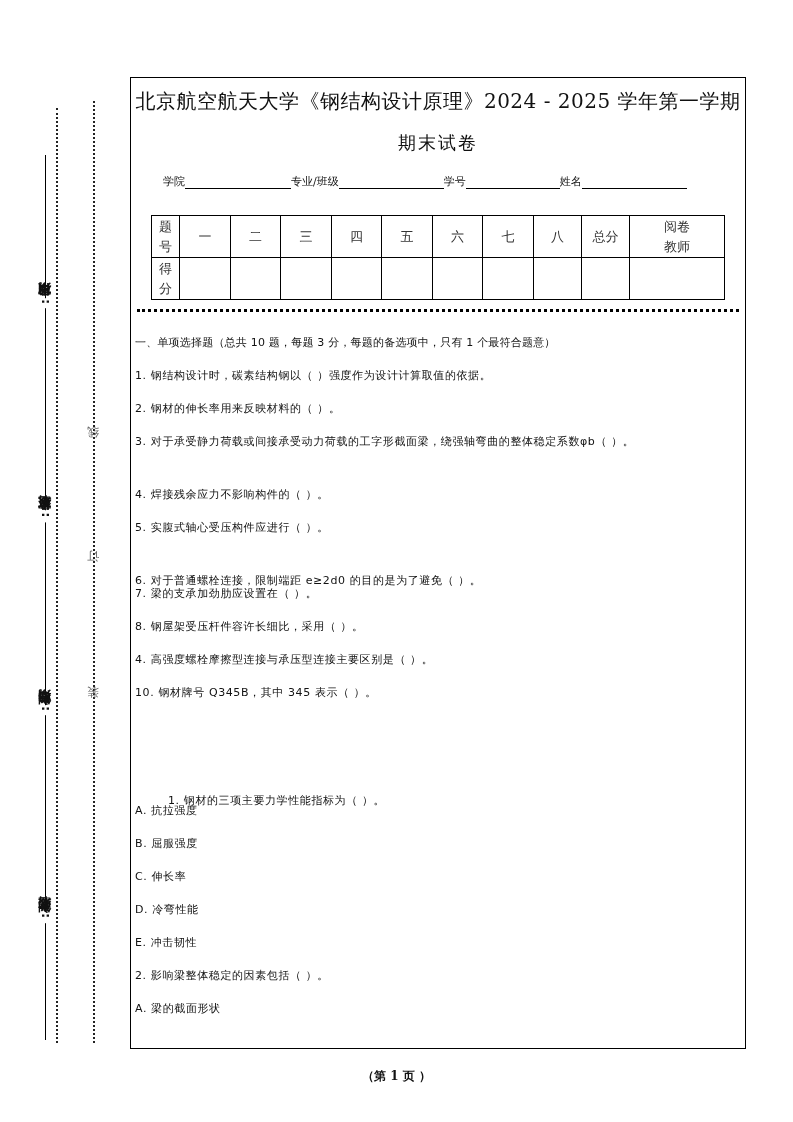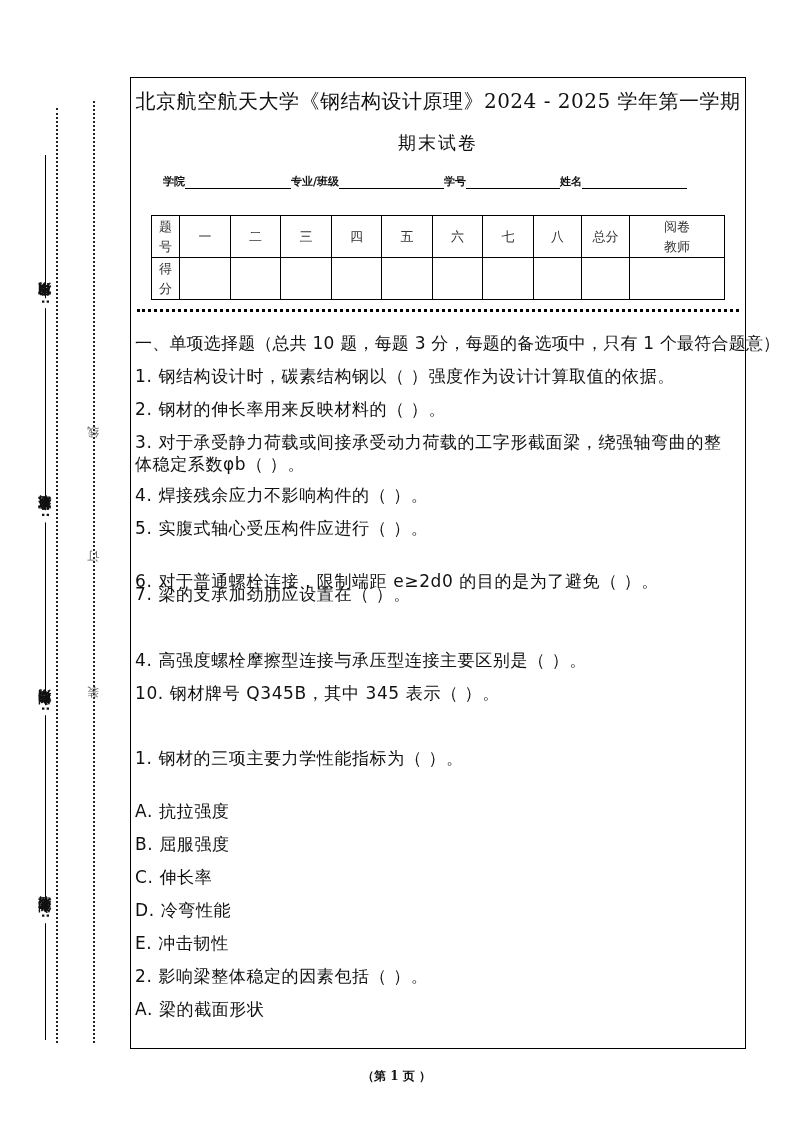--- a/index.html
+++ b/index.html
@@ -59,21 +59,20 @@
     letter-spacing: 2px;
   }
 
   .info-row {
     position: absolute;
     left: 32px; top: 96px;
     font-family: "DejaVu Serif", serif;
     font-size: 11px;
     display: flex; align-items: flex-end;
     white-space: nowrap;
-    font-weight: bold;
   }
   .info-field { display: flex; align-items: flex-end; }
   .info-line { display: inline-block; border-bottom: 1px solid #000; height: 12px; }
 
   table.score {
     position: absolute;
     left: 20px; top: 137px;
     border-collapse: collapse;
     font-family: "DejaVu Serif", serif;
     font-size: 13px;
@@ -91,21 +90,21 @@
   .sep {
     position: absolute;
     left: 6px; right: 6px; top: 231px;
     border-top: 3px dotted #000;
   }
 
   .q {
     position: absolute;
     left: 4px;
     font-family: "DejaVu Sans", sans-serif;
-    font-size: 17px;
+    font-size: 11px;
     line-height: 22px;
     letter-spacing: 0.6px;
     white-space: nowrap;
     color: #111;
   }
   .q.wrap { white-space: normal; width: 604px; }
 
   .footer {
     position: absolute;
     left: 0; width: 100%; top: 1068px;
@@ -211,24 +210,25 @@
   <div class="sep"></div>
 
   <div class="q" style="top:254px; letter-spacing:0.2px;">一、单项选择题（总共 10 题，每题 3 分，每题的备选项中，只有 1 个最符合题意）</div>
   <div class="q" style="top:287px;">1. 钢结构设计时，碳素结构钢以（   ）强度作为设计计算取值的依据。</div>
   <div class="q" style="top:320px;">2. 钢材的伸长率用来反映材料的（   ）。</div>
   <div class="q wrap" style="top:353px;">3. 对于承受静力荷载或间接承受动力荷载的工字形截面梁，绕强轴弯曲的整体稳定系数φb（   ）。</div>
   <div class="q" style="top:406px;">4. 焊接残余应力不影响构件的（   ）。</div>
   <div class="q" style="top:439px;">5. 实腹式轴心受压构件应进行（   ）。</div>
   <div class="q" style="top:492px;">6. 对于普通螺栓连接，限制端距 e≥2d0 的目的是为了避免（   ）。</div>
   <div class="q" style="top:505px;">7. 梁的支承加劲肋应设置在（   ）。</div>
+  <div class="q" style="top:538px;">8. 钢屋架受压杆件容许长细比，采用（   ）。</div>
   <div class="q" style="top:571px;">4. 高强度螺栓摩擦型连接与承压型连接主要区别是（   ）。</div>
   <div class="q" style="top:604px;">10. 钢材牌号 Q345B，其中 345 表示（   ）。</div>
 
-  <div class="q" style="top:669px;">1. 钢材的三项主要力学性能指标为（   ）。</div>
+  <div class="q" style="top:712px;margin-left:33px;">1. 钢材的三项主要力学性能指标为（   ）。</div>
   <div class="q" style="top:722px;">A. 抗拉强度</div>
   <div class="q" style="top:755px;">B. 屈服强度</div>
   <div class="q" style="top:788px;">C. 伸长率</div>
   <div class="q" style="top:821px;">D. 冷弯性能</div>
   <div class="q" style="top:854px;">E. 冲击韧性</div>
   <div class="q" style="top:887px;">2. 影响梁整体稳定的因素包括（   ）。</div>
   <div class="q" style="top:920px;">A. 梁的截面形状</div>
 </div>
 
 <div class="footer">（第 1 页 ）</div>

